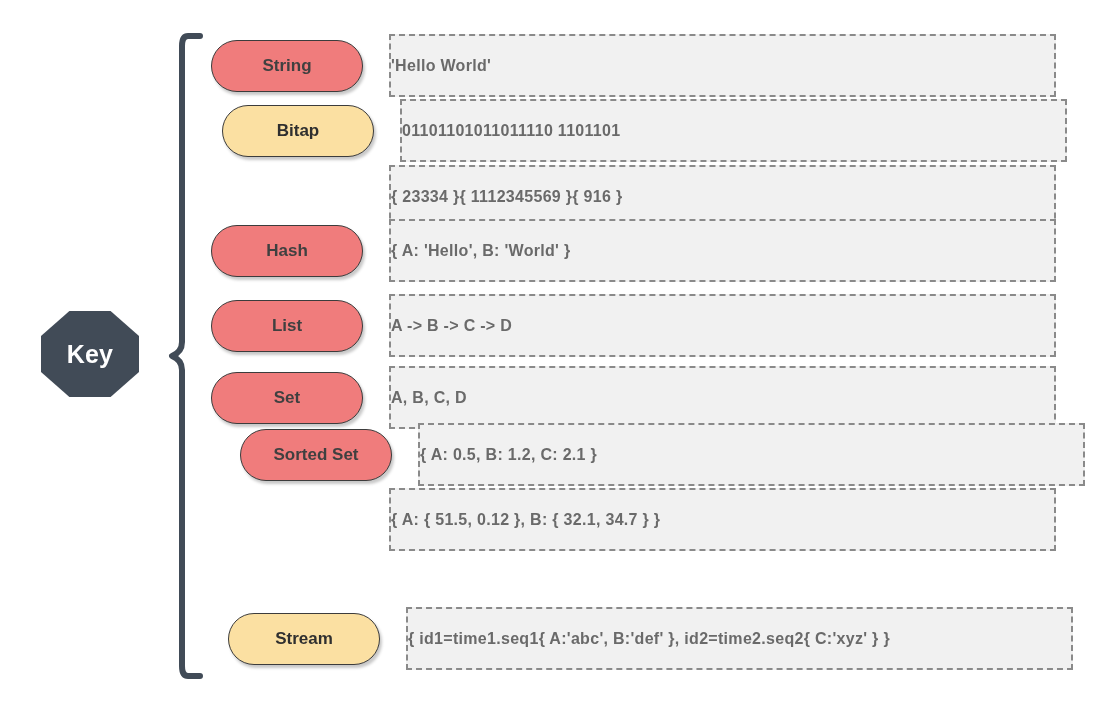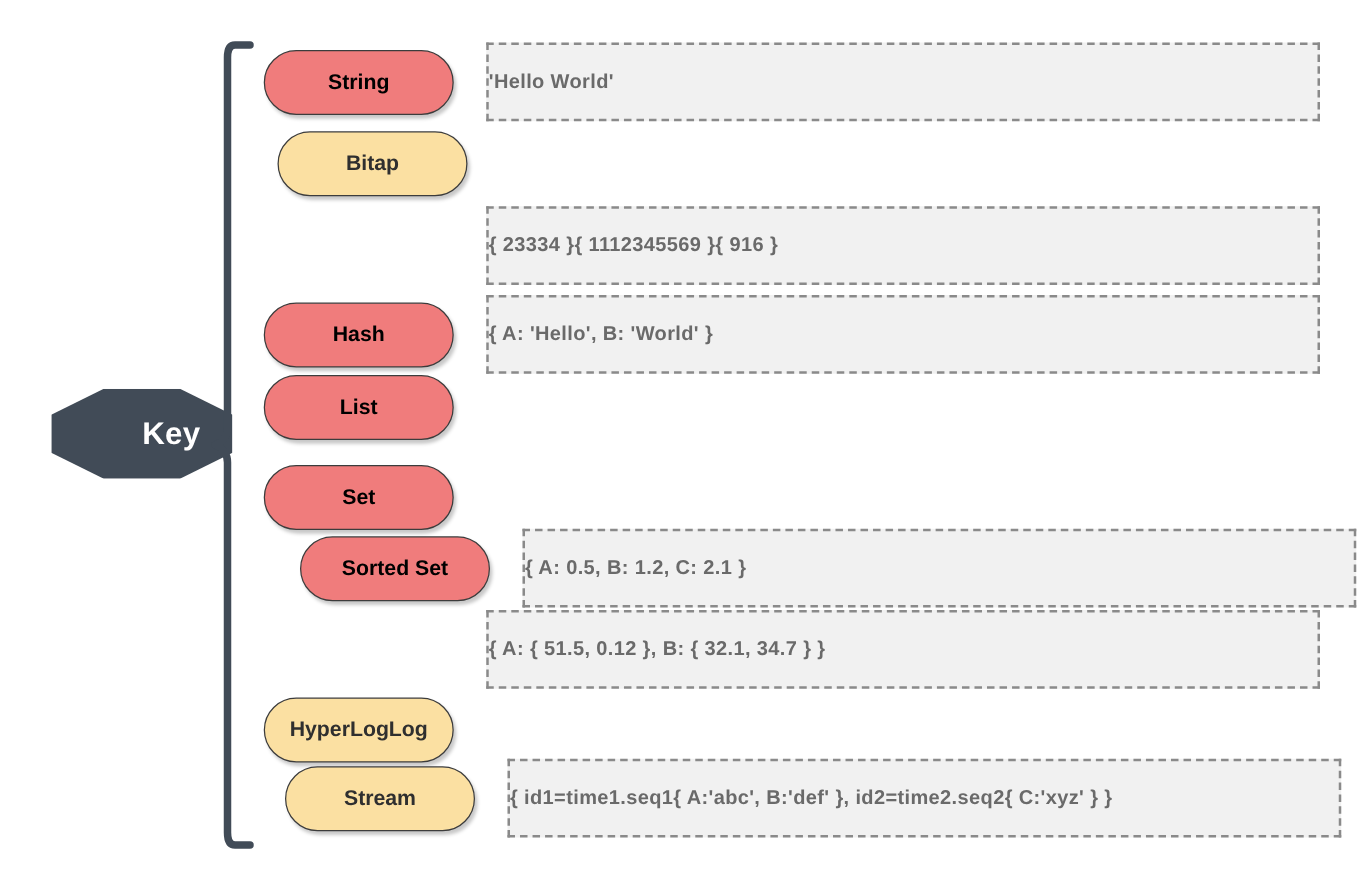--- a/index.html
+++ b/index.html
@@ -19,33 +19,32 @@
     width: 1096px;
     height: 713px;
   }
 
   
   .key-node {
     position: absolute;
     left: 41px;
     top: 311px;
     width: 98px;
-    height: 72px;
+    height: 86px;
     background: #414B57;
     color: #ffffff;
     font-size: 25px;
     font-weight: bold;
     display: flex;
     align-items: center;
     justify-content: center;
     letter-spacing: 0.2px;
     -webkit-clip-path: polygon(29% 0%, 71% 0%, 100% 29%, 100% 71%, 71% 100%, 29% 100%, 0% 71%, 0% 29%);
     clip-path: polygon(29% 0%, 71% 0%, 100% 29%, 100% 71%, 71% 100%, 29% 100%, 0% 71%, 0% 29%);
     filter: drop-shadow(2px 3px 2px rgba(0,0,0,0.22));
-    padding-left: 47px;
   }
 
   
   .brace {
     position: absolute;
     left: 164px;
     top: 32px;
     width: 44px;
     height: 648px;
     pointer-events: none;
@@ -71,21 +70,21 @@
     align-items: center;
     justify-content: center;
     font-size: 17px;
     font-weight: bold;
     box-sizing: border-box;
     box-shadow: 2px 3px 3px rgba(0,0,0,0.22);
     white-space: nowrap;
   }
   .pill.salmon {
     background: #F07C7C;
-    color: #000000;
+    color: #404040;
   }
   .pill.yellow {
     background: #FBE0A2;
     color: #2f2f2f;
   }
 
   .valuebox {
     position: absolute;
     left: 389px;
     top: -6px;
@@ -122,68 +121,74 @@
     </div>
     <div class="valuebox">
       <span>'Hello World'</span>
     </div>
   </div>
 
   <div class="row" style="top:105px;margin-left:11px;">
     <div class="pill yellow">
       <span>Bitap</span>
     </div>
+    <div class="valuebox">
+      <span>01101101011011110 1101101</span>
+    </div>
   </div>
 
   <div class="row" style="top:171px;">
     <div class="valuebox">
       <span>{ 23334 }{ 1112345569 }{ 916 }</span>
     </div>
   </div>
 
-  <div class="row" style="top:242px;">
+  <div class="row" style="top:225px;">
     <div class="pill salmon">
       <span>Hash</span>
     </div>
     <div class="valuebox">
       <span>{ A: 'Hello', B: 'World' }</span>
     </div>
   </div>
 
   <div class="row" style="top:300px;">
     <div class="pill salmon">
       <span>List</span>
     </div>
+    <div class="valuebox">
+      <span>A -&gt; B -&gt; C -&gt; D</span>
+    </div>
   </div>
 
   <div class="row" style="top:372px;">
     <div class="pill salmon">
       <span>Set</span>
+    </div>
+    <div class="valuebox">
+      <span>A, B, C, D</span>
     </div>
   </div>
 
   <div class="row" style="top:429px;margin-left:29px;">
     <div class="pill salmon">
       <span>Sorted Set</span>
     </div>
     <div class="valuebox">
       <span>{ A: 0.5, B: 1.2, C: 2.1 }</span>
     </div>
   </div>
 
   <div class="row" style="top:494px;">
     <div class="valuebox">
       <span>{ A: { 51.5, 0.12 }, B: { 32.1, 34.7 } }</span>
     </div>
   </div>
 
   <div class="row" style="top:558px;">
-    <div class="pill yellow">
-      <span>HyperLogLog</span>
-    </div>
   </div>
 
   <div class="row" style="top:613px;margin-left:17px;">
     <div class="pill yellow">
       <span>Stream</span>
     </div>
     <div class="valuebox">
       <span>{ id1=time1.seq1{ A:'abc', B:'def' }, id2=time2.seq2{ C:'xyz' } }</span>
     </div>
   </div>

